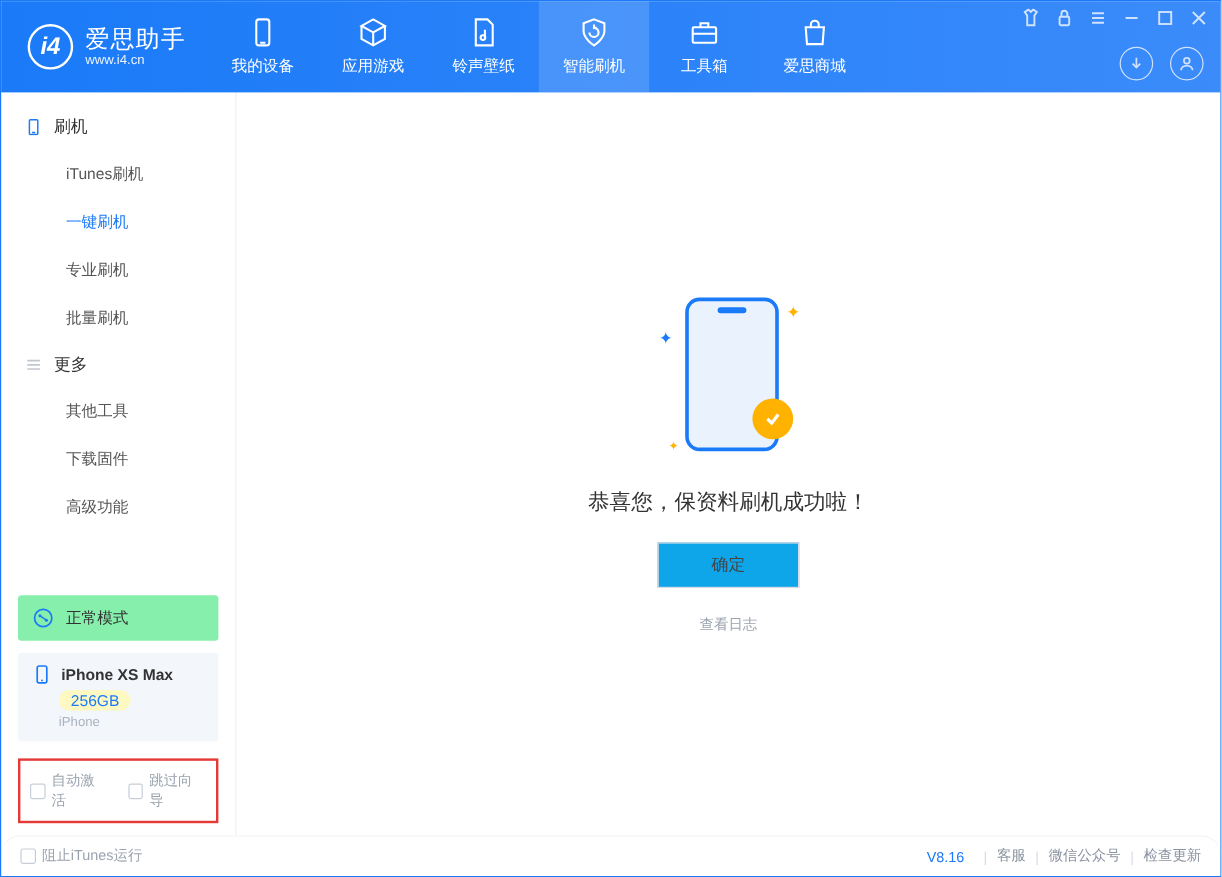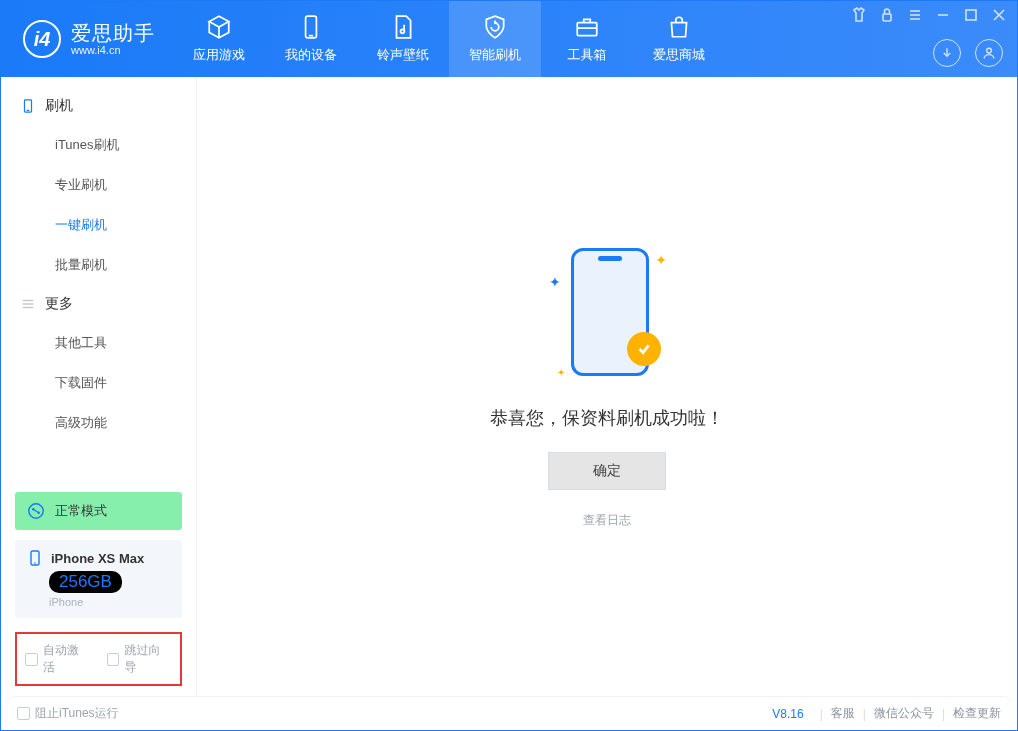--- a/index.html
+++ b/index.html
@@ -38,38 +38,38 @@
 .side-item { padding: 11px 20px 11px 54px; font-size: 13px; color: #555; cursor: pointer; }
 .side-item.active { color: #1a7af8; }
 .spacer { flex: 1; }
 
 .mode-box { margin: 10px 14px; background: #86efac; border-radius: 3px; padding: 10px 12px; display: flex; align-items: center; gap: 10px; color: #333; font-size: 13px; }
 .mode-box svg { width: 18px; height: 18px; }
 
 .device-box { margin: 0 14px 8px; background: #f3f7fc; border-radius: 3px; padding: 10px 12px; }
 .device-row1 { display: flex; align-items: center; gap: 8px; font-size: 13px; font-weight: 600; color: #333; }
 .device-row1 svg { width: 16px; height: 16px; }
-.capacity-badge { display: inline-block; background: #000000; color: #1a7af8; border-radius: 10px; padding: 1px 10px; font-size: 17px; margin-top: 5px; margin-left: 22px; }
+.capacity-badge { display: inline-block; background: #fef9c3; color: #1a7af8; border-radius: 10px; padding: 1px 10px; font-size: 13px; margin-top: 5px; margin-left: 22px; }
 .device-sub { color: #aab3bf; font-size: 11px; margin-left: 22px; margin-top: 3px; }
 
 .checkbox-row { margin: 6px 14px 10px; border: 2px solid #e53935; padding: 8px 8px; display: flex; gap: 16px; align-items: flex-start; }
 .chk { display: flex; align-items: center; gap: 5px; color: #9aa3af; font-size: 12px; cursor: pointer; }
 .chk-box { width: 13px; height: 13px; border: 1px solid #c7ced8; border-radius: 2px; }
 
 
 .main { flex: 1; display: flex; flex-direction: column; align-items: center; justify-content: center; gap: 22px; }
 .phone-illus { width: 120px; height: 140px; position: relative; }
 .phone-illus .sparkle { position: absolute; color: #1a7af8; font-size: 14px; }
 .phone-frame { width: 78px; height: 128px; border: 3px solid #1a7af8; border-radius: 12px; position: absolute; left: 24px; top: 4px; background: #eaf2fe; }
 .phone-frame::before { content:""; position:absolute; top:5px; left:50%; transform:translateX(-50%); width:24px; height:5px; background:#1a7af8; border-radius:3px; }
 .check-badge { position: absolute; right: 6px; bottom: 18px; width: 34px; height: 34px; background: #ffb300; border-radius: 50%; display:flex; align-items:center; justify-content:center; }
 .check-badge svg { stroke:#fff; stroke-width:3; fill:none; }
 
 .success-msg { font-size: 18px; color: #333; }
-.ok-btn { border: 1px solid #d7dde5; background:#e5e5e5; padding: 9px 44px; font-size: 14px; color:#444; cursor:pointer; }
+.ok-btn { border: 1px solid #d7dde5; background:#0ea5e9; padding: 9px 44px; font-size: 14px; color:#444; cursor:pointer; }
 .log-link { font-size: 12px; color: #9aa3af; cursor:pointer; }
 
 
 .footer { height: 34px; border-top: 1px solid #eef1f5; display: flex; align-items: center; padding: 0 16px; font-size: 12px; color: #9aa3af; border-radius: 16px; }
 .footer .left { display:flex; align-items:center; gap:6px; }
 .footer .right { margin-left:auto; display:flex; align-items:center; gap: 8px; }
 .footer .sep { color:#d7dde5; }
 .footer .ver { color:#1a7af8; margin-right: 8px;}
 .footer .link { color:#8a93a0; cursor:pointer; }
 </style>
@@ -84,35 +84,35 @@
       <div class="logo-text">
         <span class="cn">爱思助手</span>
         <span class="en">www.i4.cn</span>
       </div>
     </div>
 
     <div class="tabs">
       <div class="tab">
         <span class="tab-icon">
             <svg viewBox="0 0 24 24">
+              <rect x="7" y="2" width="10" height="20" rx="2"></rect>
+              <line x1="10" y1="20" x2="14" y2="20"></line>
+            </svg>
+          </span>
+        <span>我的设备</span>
+      </div>
+      <div class="tab">
+        <span class="tab-icon">
+            <svg viewBox="0 0 24 24">
               <path d="M12 2 L21 7 L12 12 L3 7 Z"></path>
               <path d="M3 7 V17 L12 22 L21 17 V7"></path>
               <path d="M12 12 V22"></path>
             </svg>
           </span>
         <span>应用游戏</span>
-      </div>
-      <div class="tab">
-        <span class="tab-icon">
-            <svg viewBox="0 0 24 24">
-              <rect x="7" y="2" width="10" height="20" rx="2"></rect>
-              <line x1="10" y1="20" x2="14" y2="20"></line>
-            </svg>
-          </span>
-        <span>我的设备</span>
       </div>
       <div class="tab">
         <span class="tab-icon">
             <svg viewBox="0 0 24 24">
               <path d="M6 2 H15 L19 6 V22 H6 Z"></path>
               <path d="M13 10 V16"></path>
               <circle cx="11.5" cy="16" r="1.8"></circle>
             </svg>
           </span>
         <span>铃声壁纸</span>
@@ -205,22 +205,22 @@
 
     <div class="sidebar">
       <div class="side-group-header">
         <svg viewBox="0 0 16 16">
             <rect x="4" y="1" width="8" height="14" rx="1" fill="none" stroke="#1a7af8" stroke-width="1.4"></rect>
             <line x1="6.5" y1="13" x2="9.5" y2="13" stroke="#1a7af8" stroke-width="1.4"></line>
           </svg>
         <span>刷机</span>
       </div>
       <div class="side-item">iTunes刷机</div>
+      <div class="side-item active">一键刷机</div>
       <div class="side-item">专业刷机</div>
-      <div class="side-item active">一键刷机</div>
       <div class="side-item">批量刷机</div>
 
       <div class="side-group-header">
         <svg viewBox="0 0 16 16">
             <line x1="2" y1="4" x2="14" y2="4" stroke="#c0c6cf" stroke-width="1.6"></line>
             <line x1="2" y1="8" x2="14" y2="8" stroke="#c0c6cf" stroke-width="1.6"></line>
             <line x1="2" y1="12" x2="14" y2="12" stroke="#c0c6cf" stroke-width="1.6"></line>
           </svg>
         <span>更多</span>
       </div>

